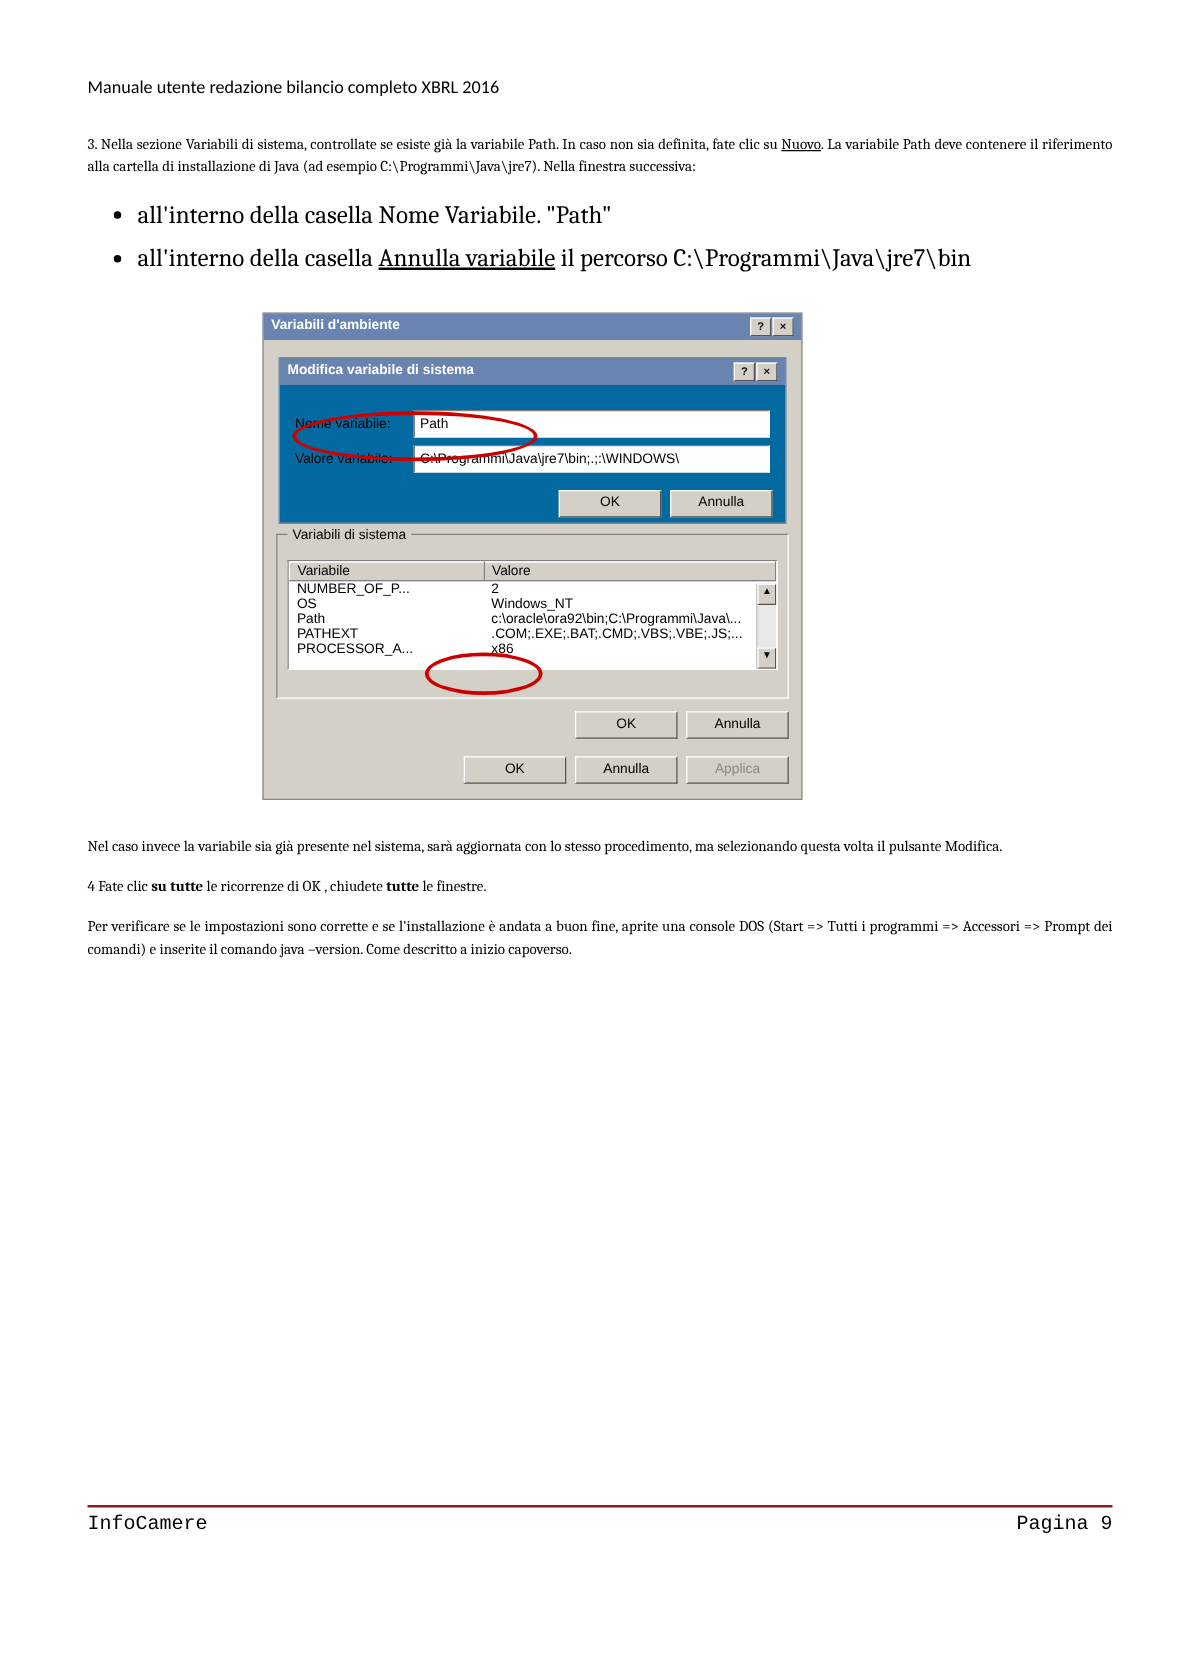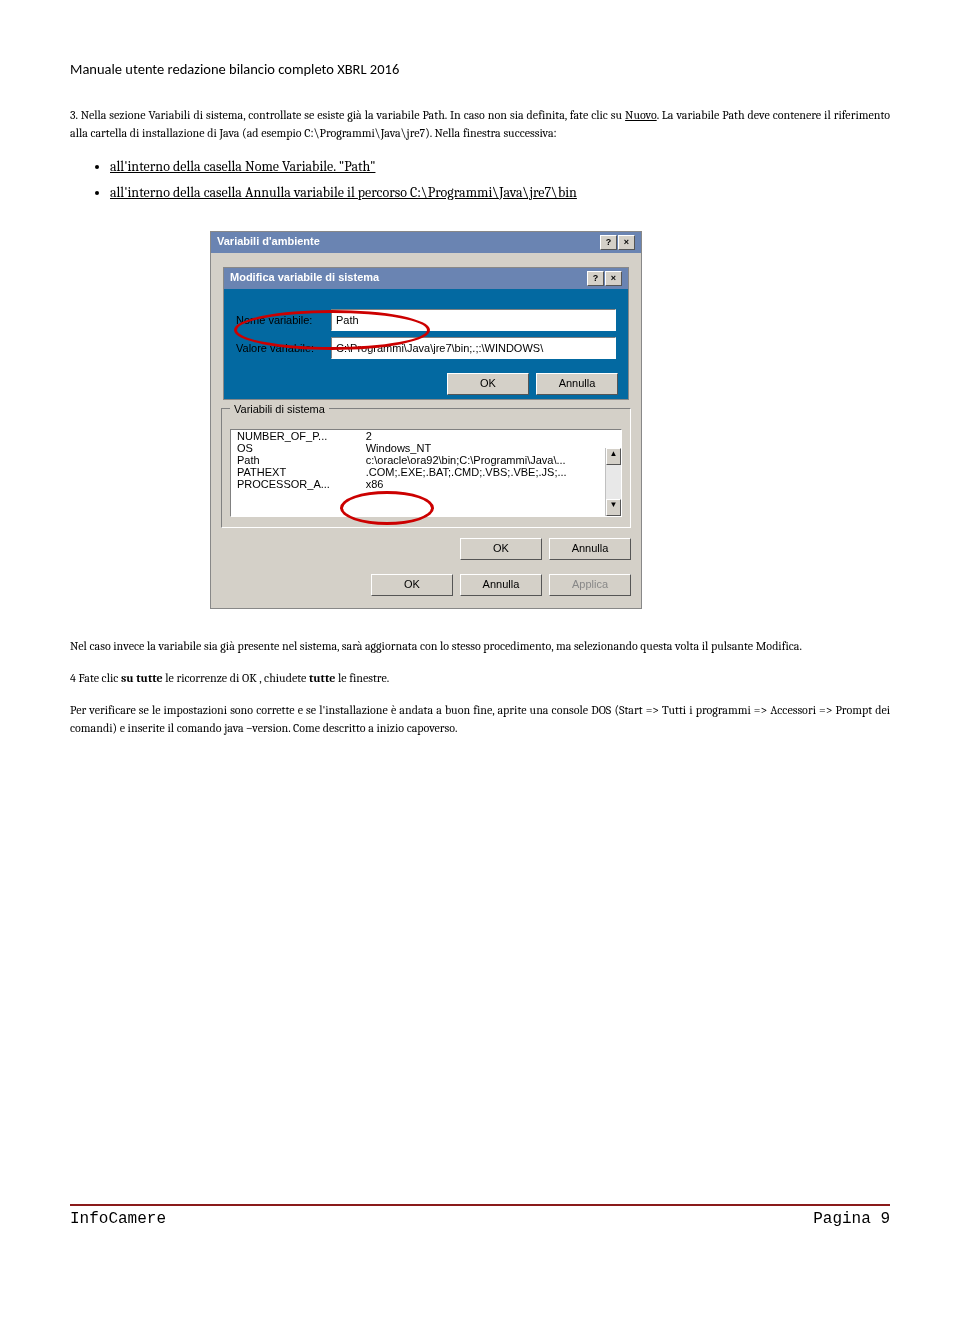--- a/index.html
+++ b/index.html
@@ -27,24 +27,23 @@
     text-align: justify;
     margin-bottom: 14px;
   }
   .underline { text-decoration: underline; }
   .bullet-list {
     list-style: disc;
     padding-left: 40px;
     margin: 0 0 22px 0;
   }
   .bullet-list li {
-    font-size: 14px;
+    font-size: 20px;
     line-height: 1.55;
     margin-bottom: 4px;
-    text-decoration: underline;
   }
   .bold { font-weight: bold; }
 
   
   .screenshot {
     width: 430px;
     margin: 28px 0 28px 140px;
     background: #d4d0c8;
     border: 1px solid #888;
     padding: 0 0 8px 0;
@@ -71,21 +70,21 @@
   }
   .inner-dialog {
     background: #0369a1;
     border: 1px solid #888;
     margin: 14px 12px 8px 12px;
   }
   .fieldset {
     border: 1px solid #fff;
     border-top-color:#808080; border-left-color:#808080;
     margin: 8px 10px 6px 10px;
-    padding: 6px 8px 4px 8px;
+    padding: 6px 8px 16px 8px;
     position: relative;
   }
   .fieldset-title {
     position: relative;
     top: -12px;
     background: #d4d0c8;
     padding: 0 4px;
     font-size: 11px;
   }
   .formrow { display:flex; align-items:center; margin: 6px 0; }
@@ -212,20 +211,24 @@
         <span class="winbtn">Annulla</span>
       </div>
       <div class="circ circ1"></div>
     </div>
 
     <div class="fieldset" style="position:relative;">
       <span class="fieldset-title">Variabili di sistema</span>
       <div class="listbox">
         <table>
           <tbody>
+              <tr>
+            <th style="width:40%">Variabile</th>
+            <th>Valore</th>
+          </tr>
           <tr>
                 <td>NUMBER_OF_P...</td>
                 <td>2</td>
               </tr>
           <tr>
                 <td>OS</td>
                 <td>Windows_NT</td>
               </tr>
           <tr>
                 <td>Path</td>

